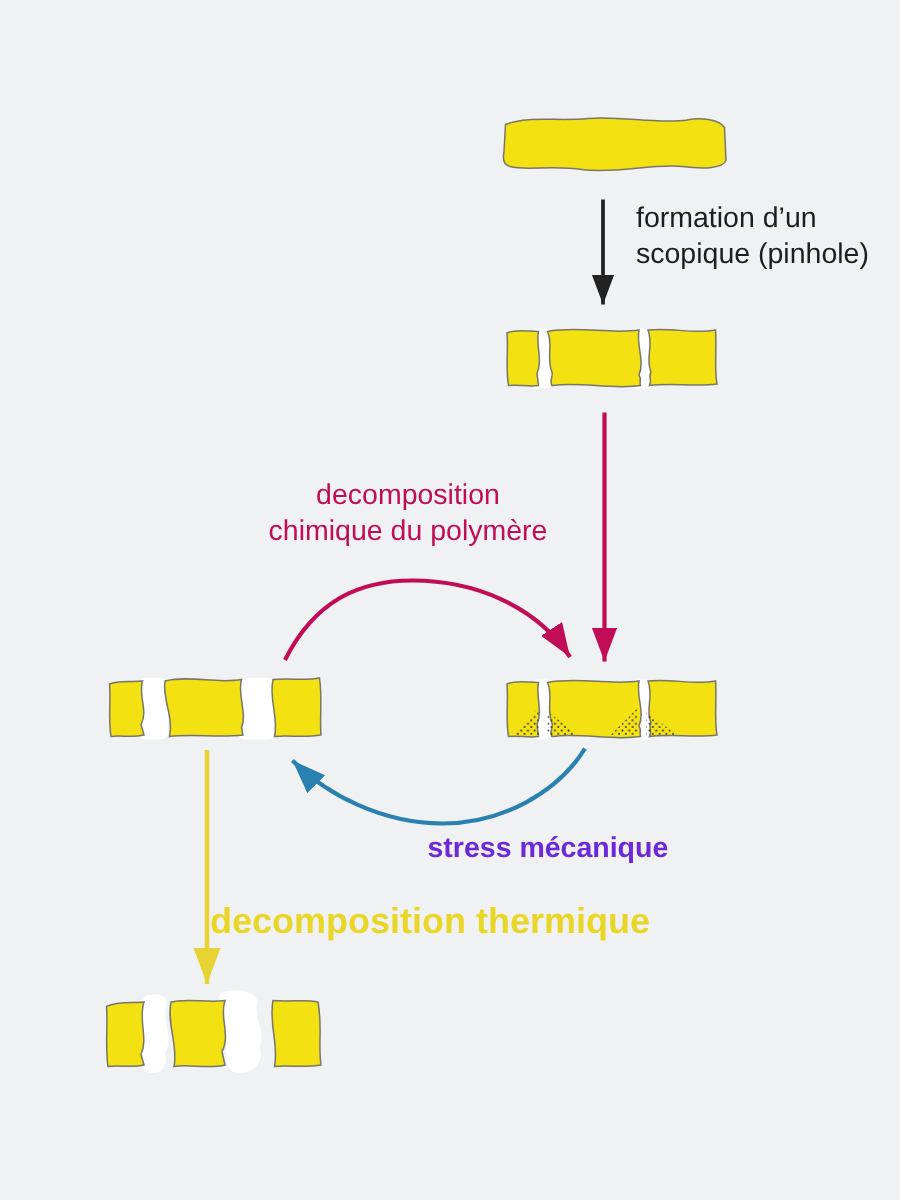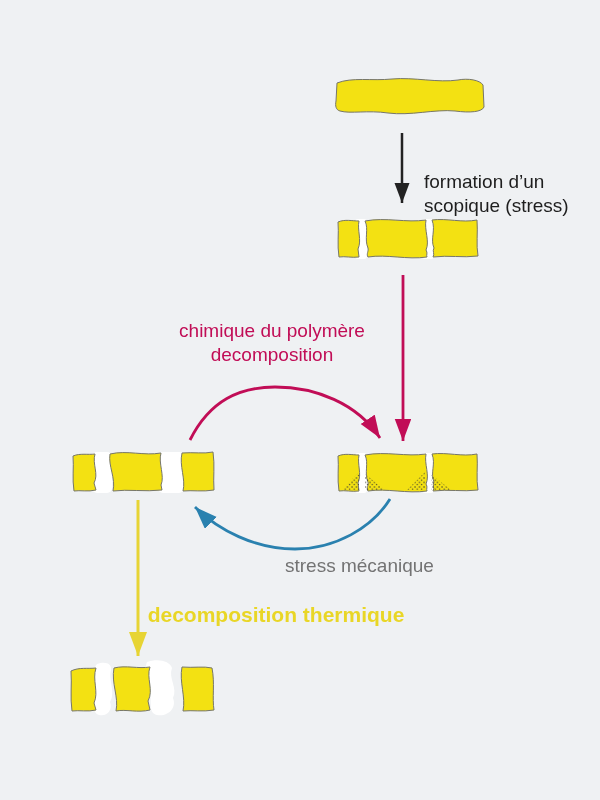--- a/index.html
+++ b/index.html
@@ -5,24 +5,24 @@
   html,body{margin:0;padding:0;}
   #stage{
     position:relative;width:600px;height:800px;overflow:hidden;
     background:#eff1f3;
     font-family:"Liberation Sans", sans-serif;
   }
   #diagram-svg{position:absolute;left:0;top:0;}
   .chunk{stroke:#76766a;stroke-width:1;}
   .gapfill{fill:#ffffff;}
   .label{position:absolute;font-size:19px;line-height:23.5px;white-space:nowrap;}
-  .label-dark{color:#1e1e1e;margin-top:36px;}
+  .label-dark{color:#1e1e1e;}
   .label-magenta{color:#c10d56;text-align:center;}
-  .label-blue{color:#737373;}
-  .label-yellow{color:#e9d626;font-weight:bold;text-align:center;font-size:21px;line-height:22px;}
+  .label-blue{color:#6d28d9;font-weight:bold;}
+  .label-yellow{color:#e9d626;font-weight:bold;font-size:24px;line-height:22px;}
 </style>
 </head>
 <body>
 
 <div id="stage">
 
   <svg id="diagram-svg" width="600" height="800" viewBox="0 0 600 800">
     <defs>
       <marker id="ah-black" markerWidth="9" markerHeight="7" refX="8" refY="3" orient="auto">
         <path d="M0,0 L8,3 L0,6 Z" fill="#222222"></path>
@@ -86,26 +86,26 @@
       <path class="gapfill" d="M97 664 C106 661 112 664 111 670 C108 680 116 692 110 702 C113 710 107 717 99 715 C92 713 94 704 95 696 C97 686 90 672 97 664 Z"></path>
       <path class="gapfill" d="M147 662 C158 658 170 661 172 668 C168 678 178 688 173 698 C177 708 168 717 157 715 C148 713 152 702 150 693 C153 683 143 671 147 662 Z"></path>
       <path class="chunk" d="M71 671 C79 667 88 669 96 668 C92 680 99 692 94 703 L96 710 C88 712 79 710 72 711 C70 698 72 684 71 671 Z" fill="#f3e112"></path>
       <path class="chunk" d="M114 668 C126 665 138 669 150 667 C146 678 154 690 148 701 L150 710 C138 713 126 709 116 711 C119 697 111 683 114 668 Z" fill="#f3e112"></path>
       <path class="chunk" d="M182 667 C193 668 204 666 212 668 C215 683 212 698 214 710 C203 712 192 710 183 711 C186 697 179 682 182 667 Z" fill="#f3e112"></path>
     </g>
   </svg>
 
   <div class="label label-dark" style="left:424px;top:134px;">
     <div>formation d’un</div>
-    <div>scopique (stress)</div>
+    <div>scopique (pinhole)</div>
   </div>
 
   <div class="label label-magenta" style="left:162px;top:319px;width:220px;">
+    <div>decomposition</div>
     <div>chimique du polymère</div>
-    <div>decomposition</div>
   </div>
 
   <div class="label label-blue" style="left:285px;top:554px;">
     <div>stress mécanique</div>
   </div>
 
   <div class="label label-yellow" style="left:140px;top:604px;width:272px;">
     <div>decomposition thermique</div>
   </div>
 

